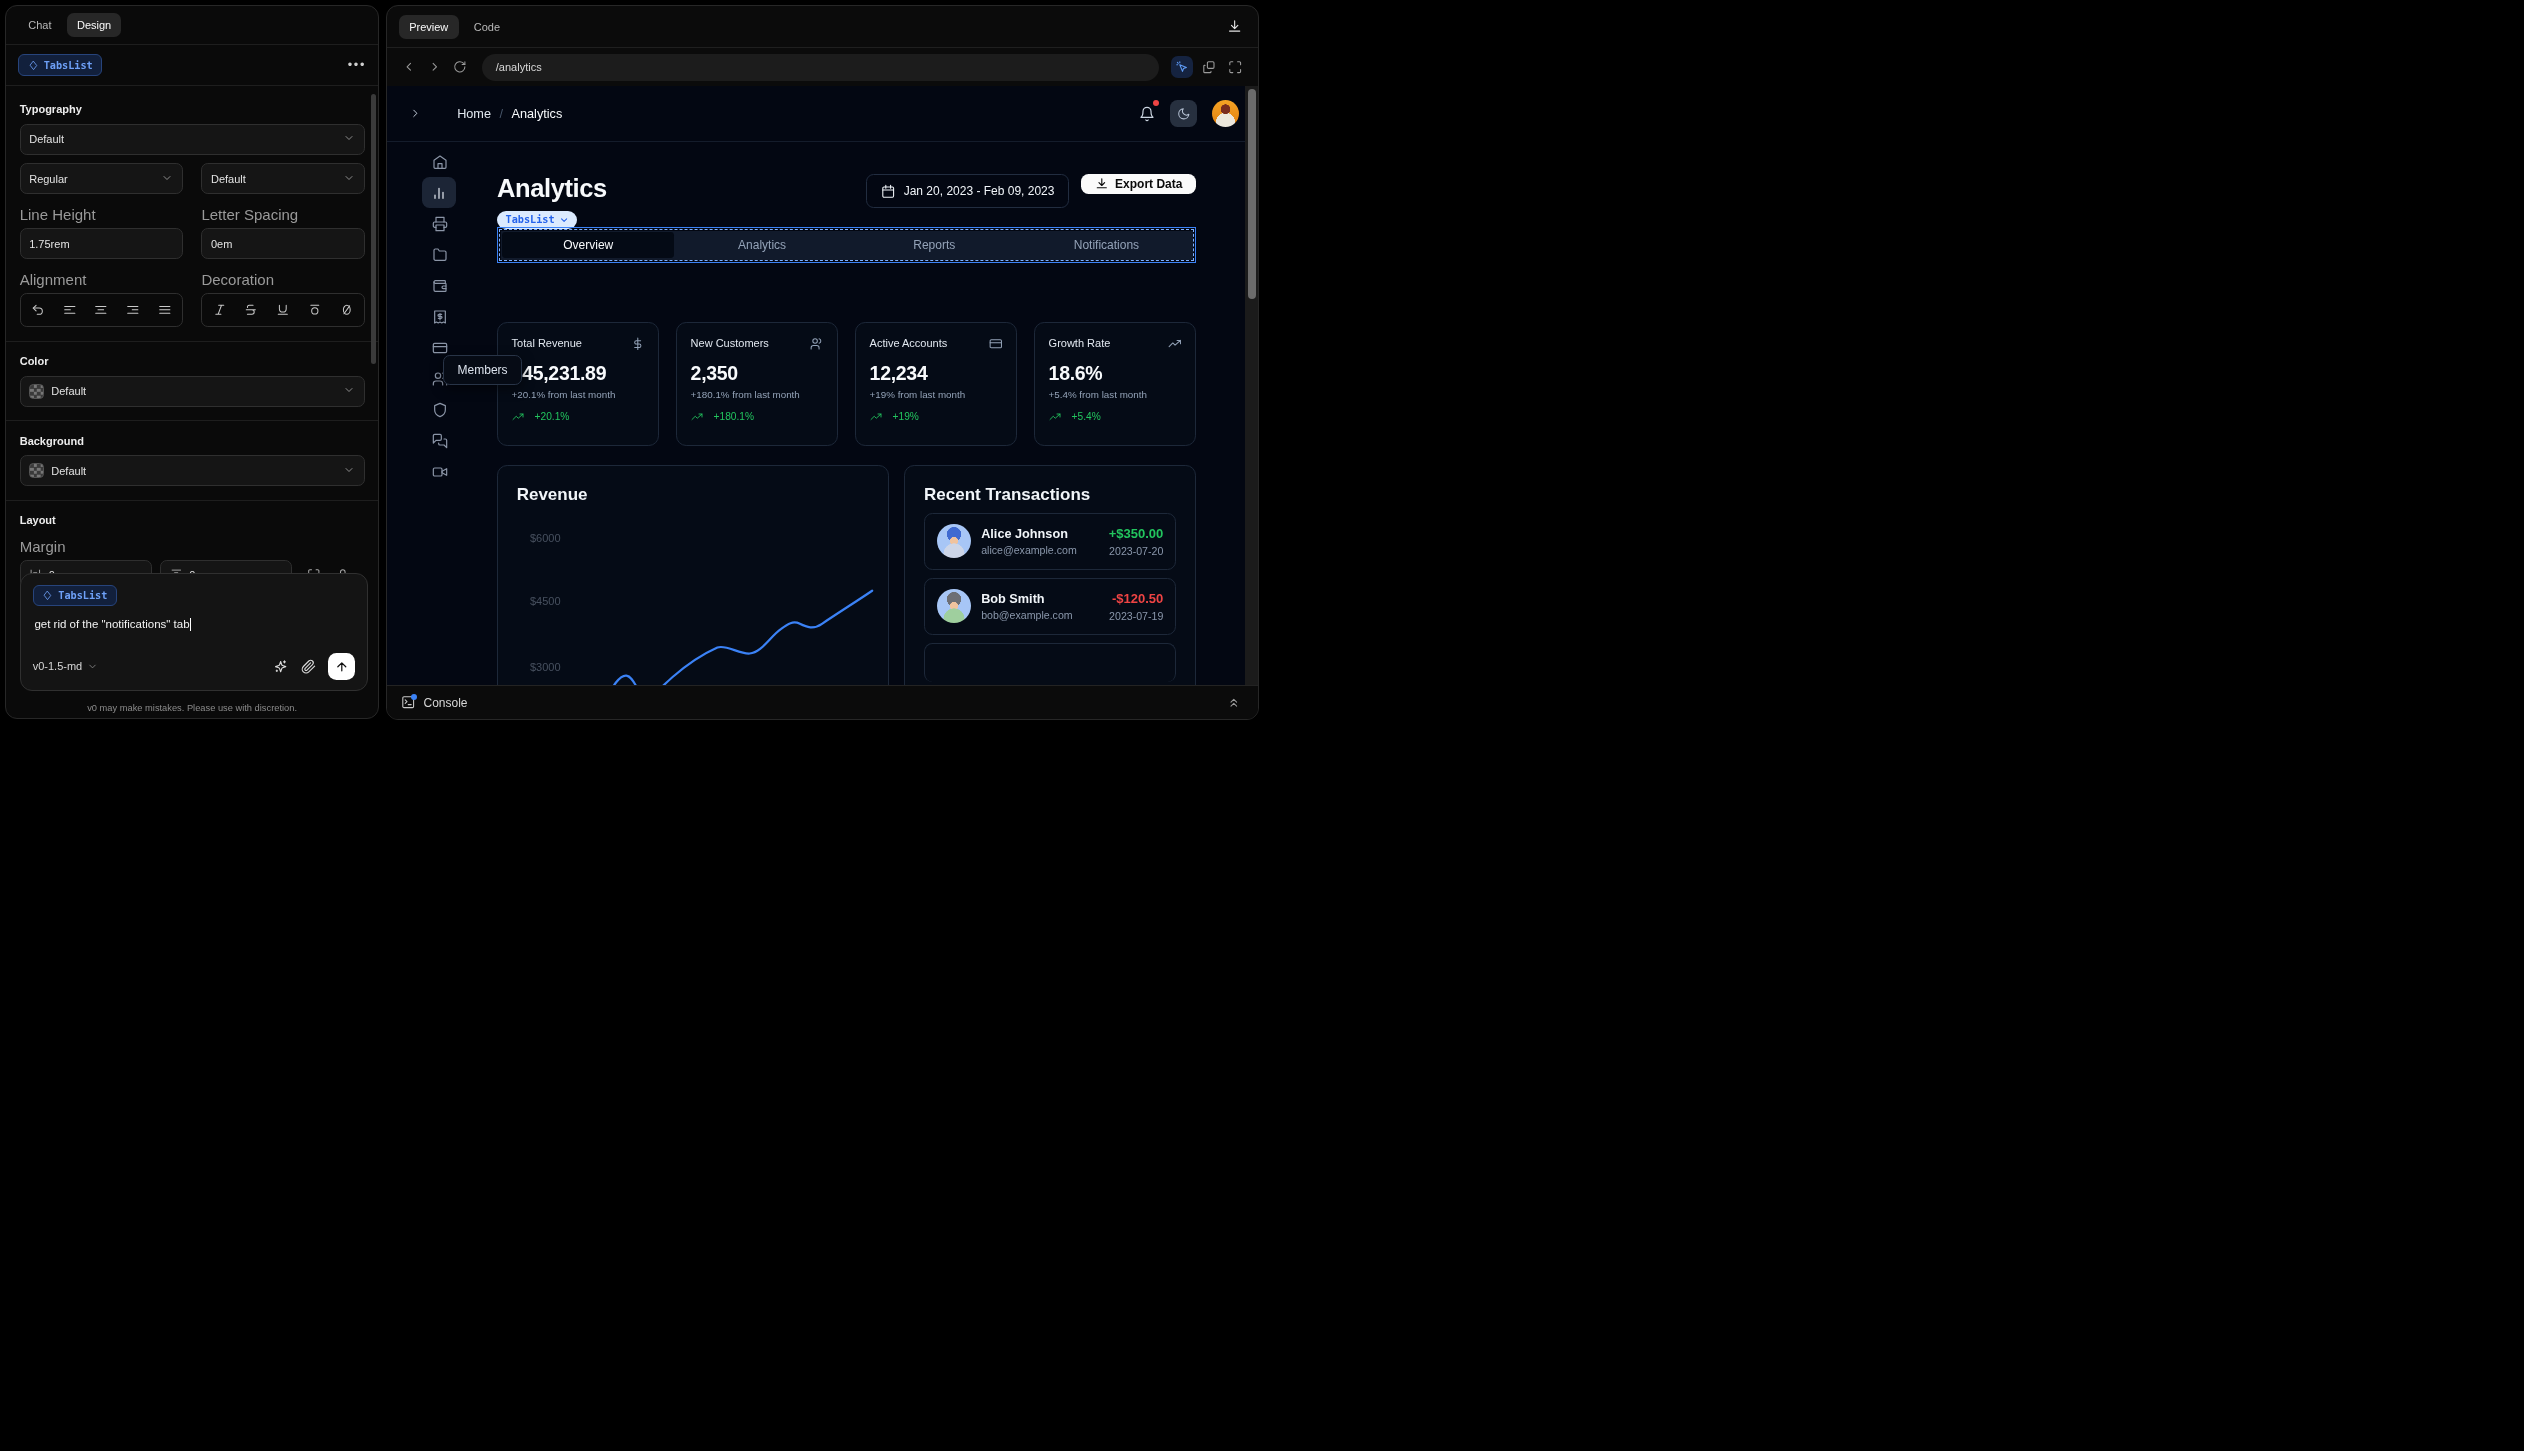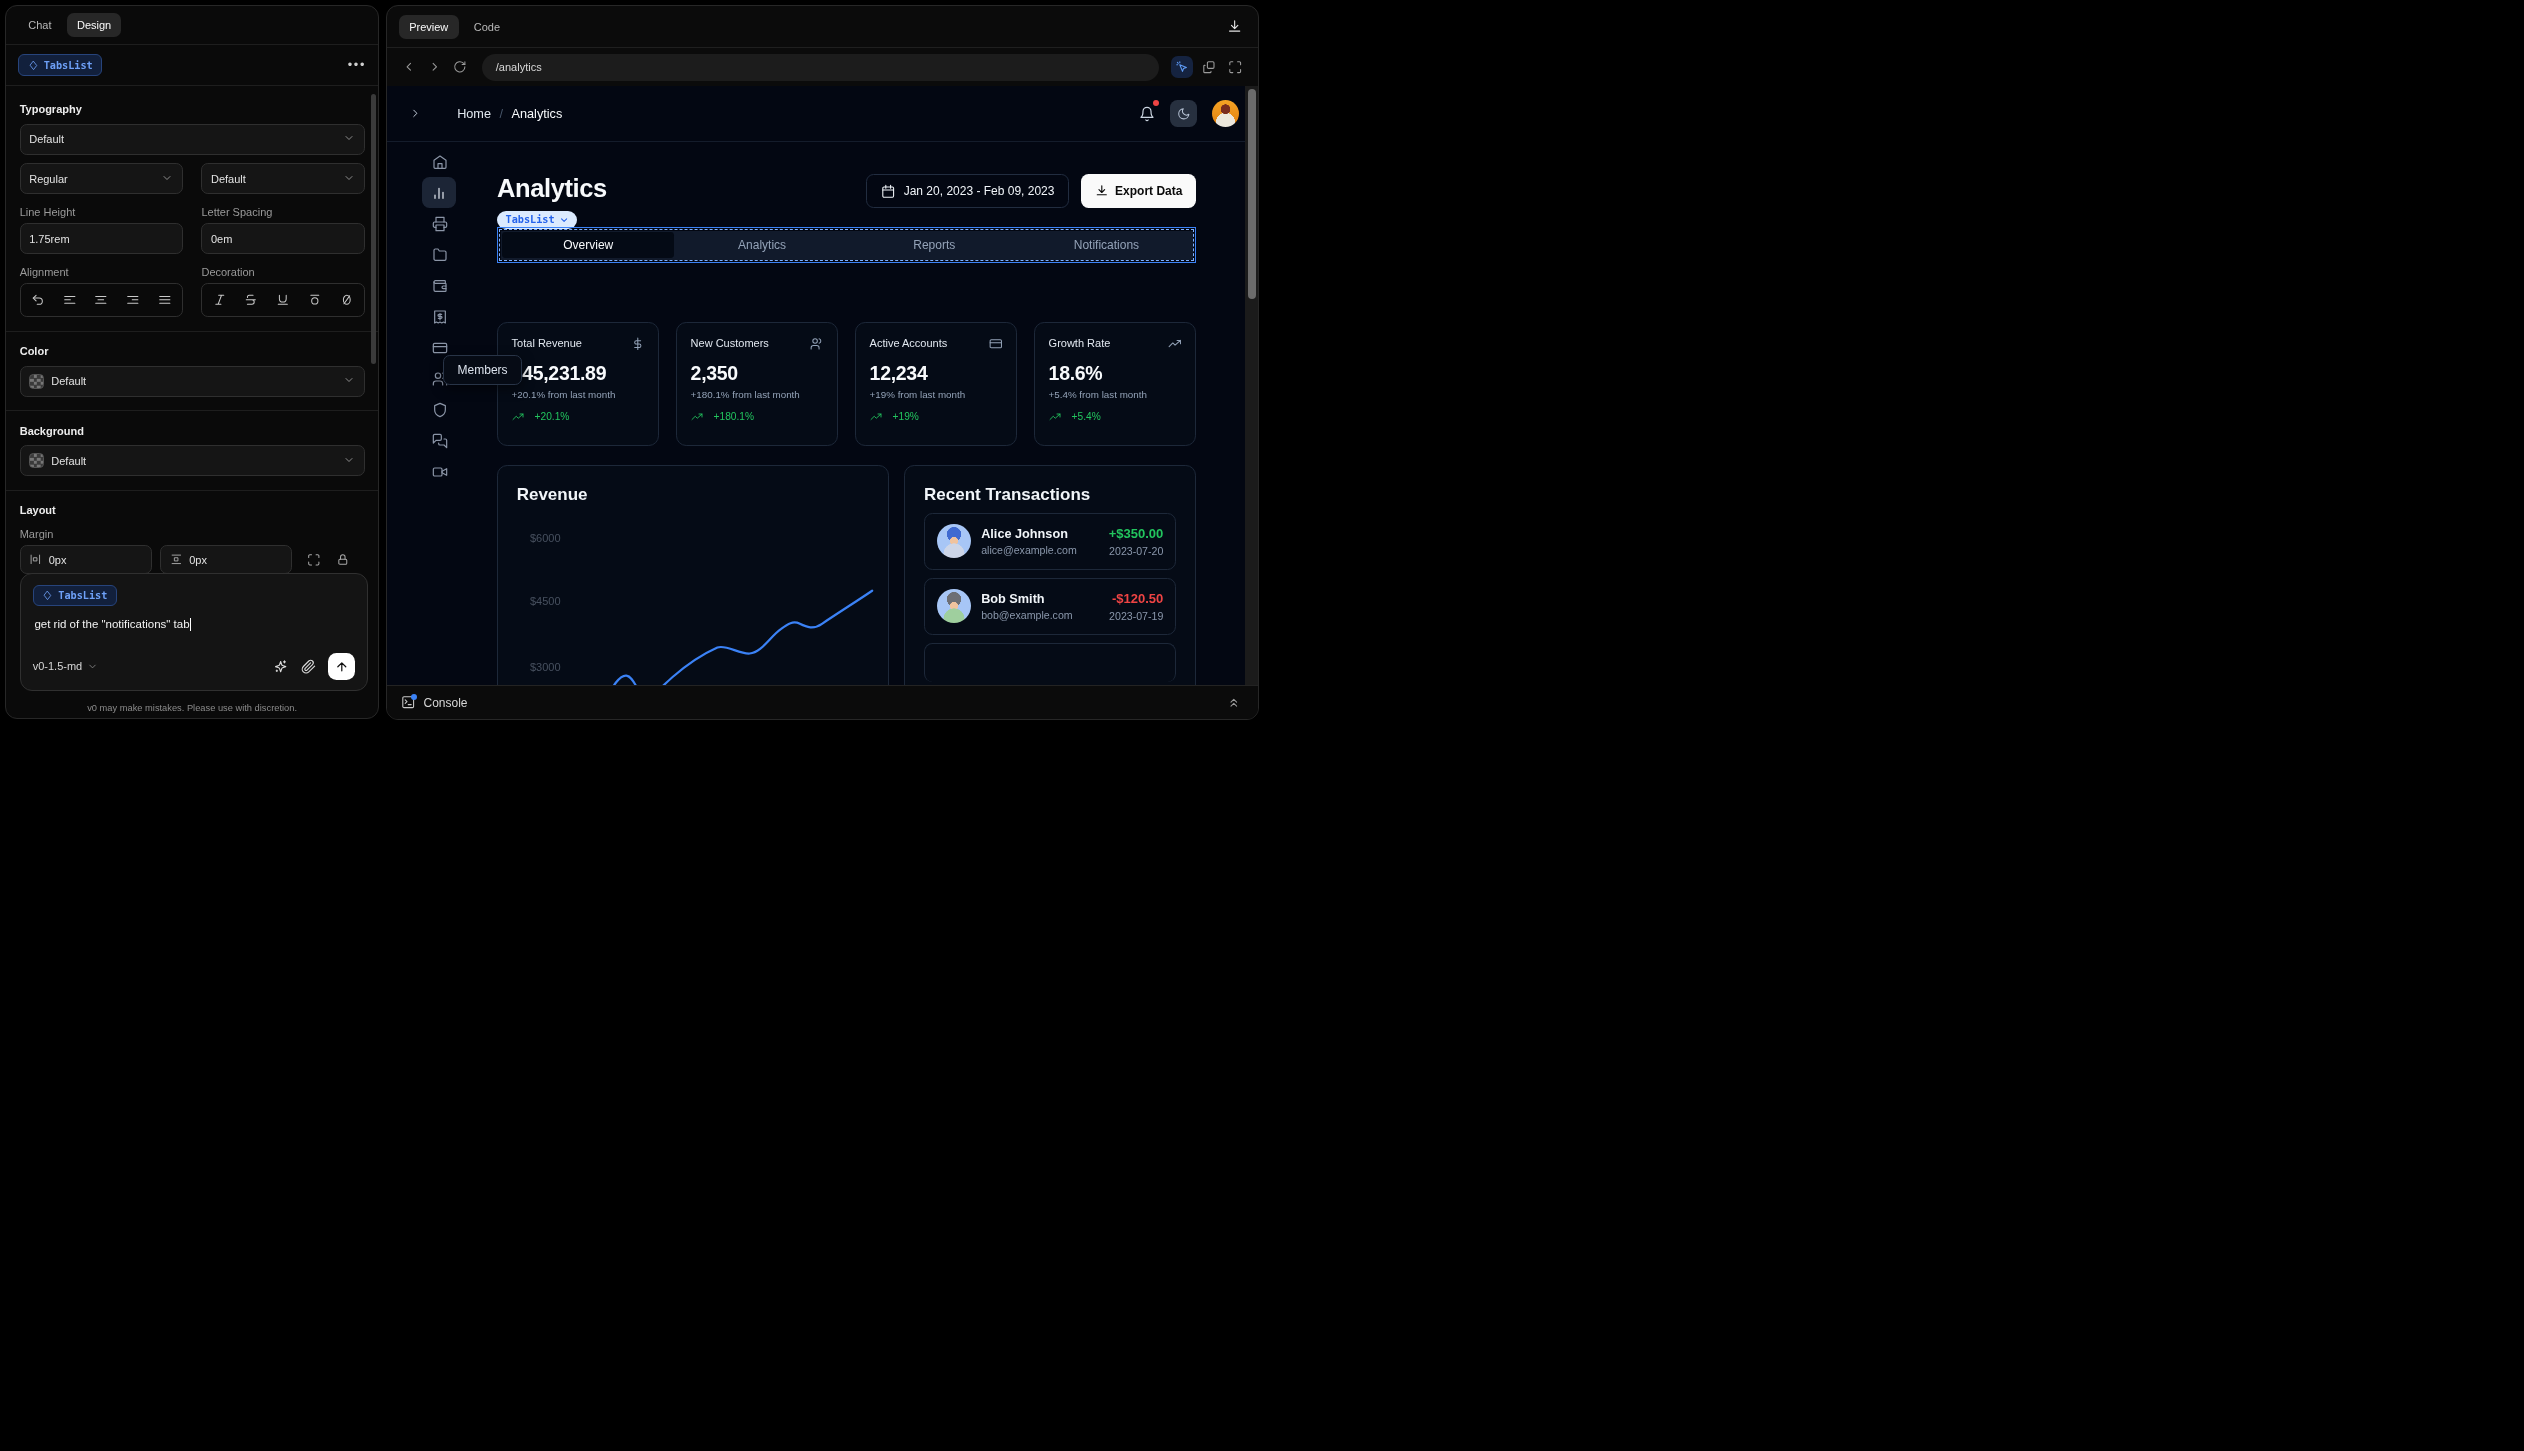--- a/index.html
+++ b/index.html
@@ -16,21 +16,21 @@
   .lp-tab.active { background:#272727; color:#fafafa; }
   .lp-chiprow { height:41px; display:flex; align-items:center; justify-content:space-between;
     padding:0 12px; border-bottom:0.8px solid #1e1e1e; }
   .chip-blue { display:inline-flex; align-items:center; gap:5.1px; background:#12203c;
     border:0.8px solid #27447c; color:#6ea0f7; font-family:"DejaVu Sans Mono", monospace;
     font-size:10.2px; font-weight:bold; padding:4.2px 8.5px; border-radius:6px; }
   .dots { color:#cfcfcf; letter-spacing:1.7px; font-size:12.7px; background:none; border:none; cursor:pointer; }
   .lp-body { position:relative; height:calc(714px - 80px); }
   .lp-scroll { padding:10.2px 13.6px 0 13.6px; }
   .sec-label { font-size:11px; font-weight:bold; color:#ededed; margin:6.8px 0 8.5px; }
-  .sub-label { font-size:11px; color:#9a9a9a; margin:12px 0 5.1px; }
+  .sub-label { font-size:15px; color:#9a9a9a; margin:12px 0 5.1px; }
   .sel, .inp { display:flex; align-items:center; justify-content:space-between;
     background:#151515; border:0.8px solid #2f2f2f; border-radius:6.8px; height:31px;
     padding:0 8.5px; color:#e3e3e3; font-size:11px; }
   .sel .chev { color:#9a9a9a; }
   .grid2 { display:flex; gap:18.7px; }
   .grid2 > * { flex:1; }
   .swatch { width:15.3px; height:15.3px; border-radius:4.2px; border:0.8px solid #555; margin-right:6.8px;
     background:conic-gradient(#777 0 25%, #3a3a3a 0 50%, #777 0 75%, #3a3a3a 0) 0 0/6.8px 6.8px; }
   .row-left { display:flex; align-items:center; }
   .divider { height:0.8px; background:#1e1e1e; margin:13.6px -13.6px; }
@@ -104,21 +104,21 @@
   .pv-main { position:absolute; left:110px; top:0; width:699px; height:100%; }
   .title-row { position:absolute; top:88px; left:0; right:0; display:flex; align-items:flex-start; }
   .pv-h1 { font-size:25.5px; font-weight:800; color:#f8fafc; letter-spacing:-0.4px; }
   .badge-light { position:absolute; top:37px; left:0; display:inline-flex; align-items:center; gap:4.2px;
     background:#dbeafe; color:#2563eb; font-family:"DejaVu Sans Mono", monospace; font-weight:bold;
     font-size:10.2px; padding:3.4px 8.5px; border-radius:10.2px; cursor:pointer; border:none; }
   .title-row .spacer { flex:1; }
   .date-pill { display:flex; align-items:center; gap:8.5px; border:0.8px solid #222d40; border-radius:7.6px;
     height:34px; padding:0 13.6px; color:#f1f5f9; font-size:12px; background:transparent; cursor:pointer; margin-right:12px; }
   .export-btn { display:flex; align-items:center; gap:6.8px; background:#fafafa; color:#0a0a0a;
-    font-weight:600; font-size:12px; height:34px; padding:0 13.6px; border-radius:7.6px; border:none; cursor:pointer; }
+    font-weight:600; font-size:12px; height:20px; padding:0 13.6px; border-radius:7.6px; border:none; cursor:pointer; }
 
   .tabs-selection { position:absolute; top:141px; left:0; width:699px; border:1.7px solid #3b82f6; padding:2.5px; }
   .tabs-selection::before { content:""; position:absolute; inset:0.8px; border:0.8px dashed #7fb0ff; pointer-events:none; }
   .tabs-list { display:flex; background:#111a2b; height:29px; }
   .tab { flex:1; display:flex; align-items:center; justify-content:center; font-size:12px;
     color:#94a3b8; background:transparent; border:none; cursor:pointer; }
   .tab.active { background:#040a15; color:#f8fafc; border-radius:3.4px; margin:1.7px; font-weight:500; }
 
   .dash-row { position:absolute; top:195px; left:0; right:0; display:flex; align-items:center; }
   .pv-h2 { font-size:20.4px; font-weight:700; color:#f1f5f9; }

